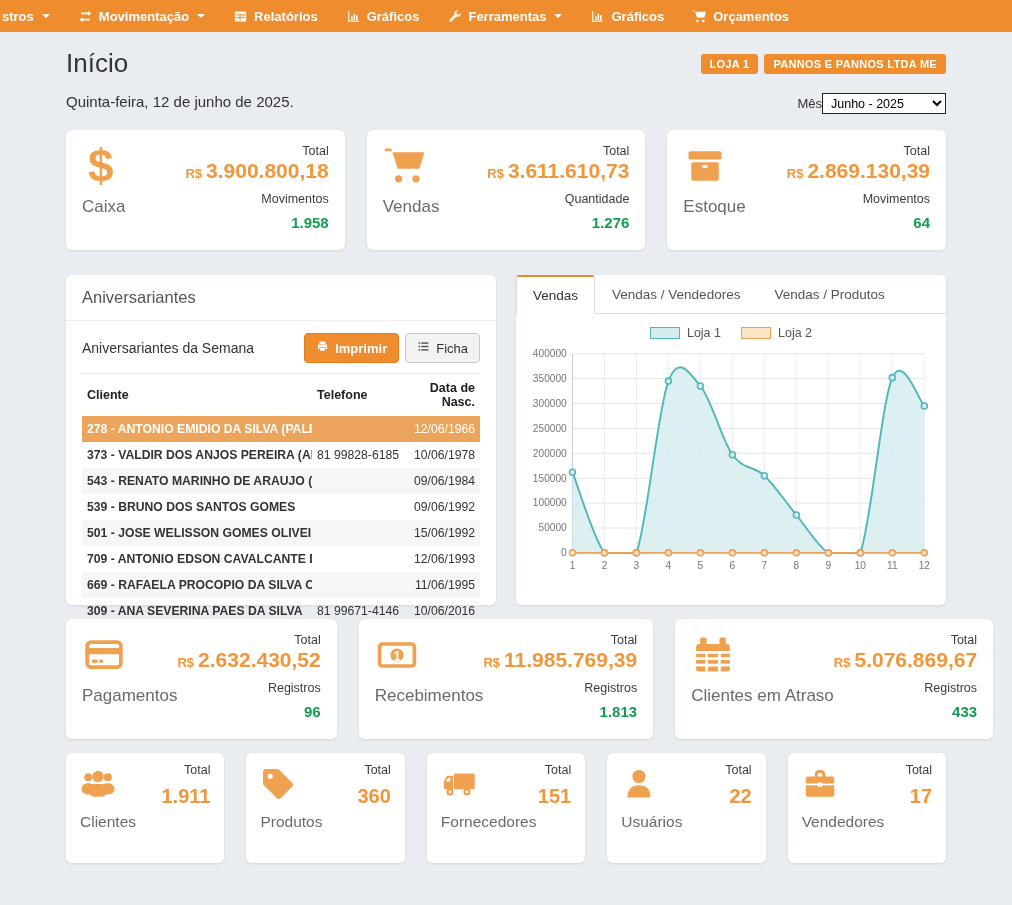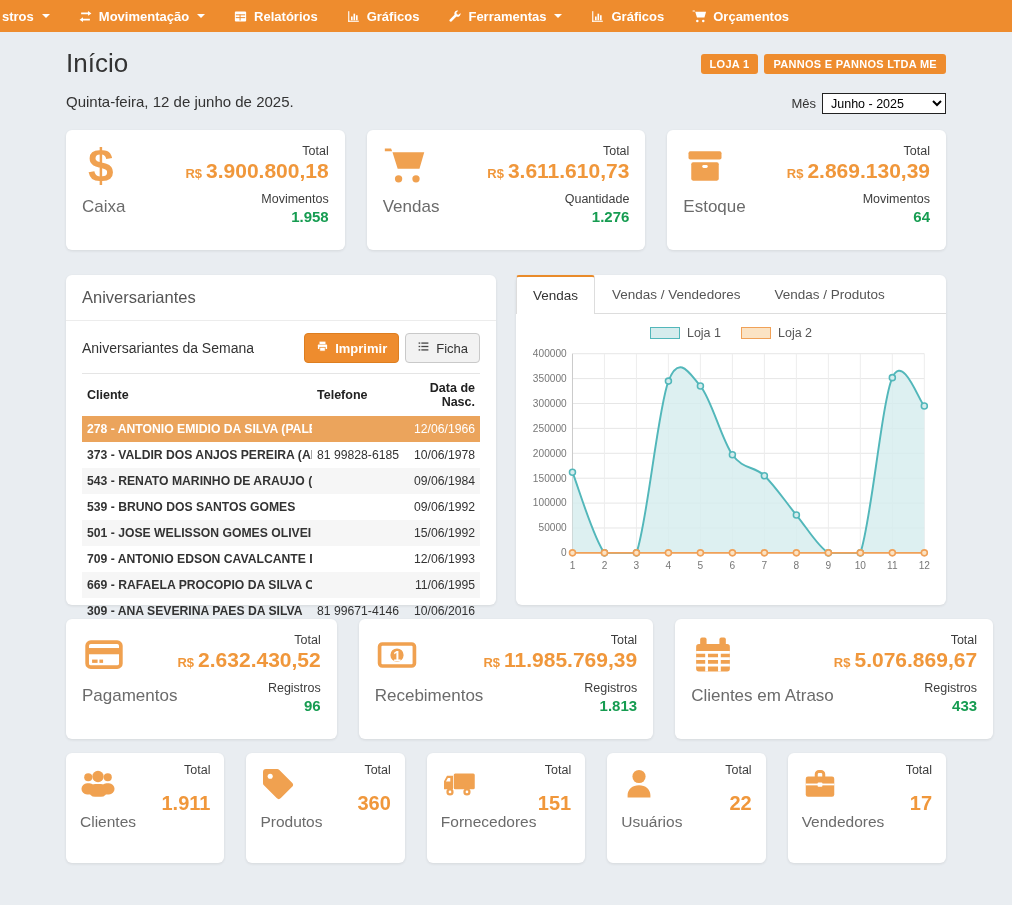--- a/index.html
+++ b/index.html
@@ -14,36 +14,36 @@
 
   .content { width:880px; margin:0 auto; padding-top:16px; }
 
   .header-row { display:flex; justify-content:space-between; align-items:flex-start; }
   h1.page-title { font-size:26px; font-weight:400; color:#333; }
   .badges { display:flex; gap:6px; margin-top:6px; }
   .badge { background:#ee8c2e; color:#fff; font-size:11px; font-weight:700; letter-spacing:.3px; padding:4px 9px; border-radius:3px; }
 
   .date-row { display:flex; justify-content:space-between; align-items:flex-start; margin-top:14px; }
   .date-text { font-size:15px; color:#333; }
-  .month-wrap { display:flex; align-items:center; gap:6px; font-size:13px; color:#333; }
+  .month-wrap { display:flex; align-items:center; font-size:13px; color:#333; }
   .month-wrap select { font-size:12.5px; padding:1px 4px; width:124px; height:21px; border:1px solid #222; background:#fff; font-family:inherit; }
 
   .cards-row { display:flex; gap:22px; margin-top:16px; }
   .stat-card { flex:1; background:#fff; border-radius:6px; box-shadow:0 1px 3px rgba(0,0,0,.09); padding:14px 16px; height:120px; display:flex; justify-content:space-between; }
   .stat-left { display:flex; flex-direction:column; }
   .icon-big { width:44px; height:44px; color:#f0a150; }
   .icon-big svg { width:44px; height:44px; display:block; }
   .dollar-glyph { font-size:46px; font-weight:700; color:#f0a150; line-height:44px; padding-left:6px; }
   .stat-label { margin-top:9px; font-size:17px; color:#6b6b6b; white-space:nowrap; }
   .stat-right { text-align:right; }
   .total-label { font-size:12.5px; color:#3d3d3d; }
   .total-value { font-size:21px; font-weight:700; color:#f0973b; margin-top:1px; white-space:nowrap; }
   .currency { font-size:13px; font-weight:600; margin-right:4px; }
   .sub-label { font-size:12.5px; color:#3d3d3d; margin-top:9px; }
-  .sub-value { font-size:15px; font-weight:700; color:#169c51; margin-top:2px; }
+  .sub-value { font-size:15px; font-weight:700; color:#169c51; margin-top:8px; }
 
   .panels-row { display:flex; gap:20px; margin-top:25px; }
   .panel { background:#fff; border-radius:6px; box-shadow:0 1px 3px rgba(0,0,0,.09); height:330px; }
   .panel-left { width:430px; }
   .panel-right { flex:1; }
 
   .panel-header { padding:13px 16px; font-size:16.5px; color:#555; border-bottom:1px solid #ececec; }
   .panel-body { padding:12px 16px 8px; }
   .subtitle-row { display:flex; justify-content:space-between; align-items:center; }
   .subtitle { font-size:14px; color:#333; }
@@ -74,21 +74,21 @@
 
   .chart-wrap { padding:2px 12px 6px; }
   .chart-wrap svg { width:100%; display:block; }
 
   .mini-row { display:flex; gap:22px; margin-top:14px; }
   .mini-card { flex:1; background:#fff; border-radius:6px; box-shadow:0 1px 3px rgba(0,0,0,.09); height:110px; position:relative; }
   .mini-icon { position:absolute; top:13px; left:14px; width:36px; height:36px; color:#f0a150; }
   .mini-icon svg { width:36px; height:36px; display:block; }
   .mini-total { position:absolute; top:10px; right:14px; text-align:right; }
   .mini-total-label { font-size:12.5px; color:#3d3d3d; }
-  .mini-total-value { font-size:20px; font-weight:700; color:#f0973b; margin-top:15px; }
+  .mini-total-value { font-size:20px; font-weight:700; color:#f0973b; margin-top:8px; }
   .mini-label { position:absolute; left:14px; top:60px; font-size:15.5px; color:#6b6b6b; white-space:nowrap; }
 </style>
 </head>
 <body>
 
 <nav class="topnav">
   <a class="nav-item">
     <span>stros</span>
     <span class="caret"></span>
   </a>

